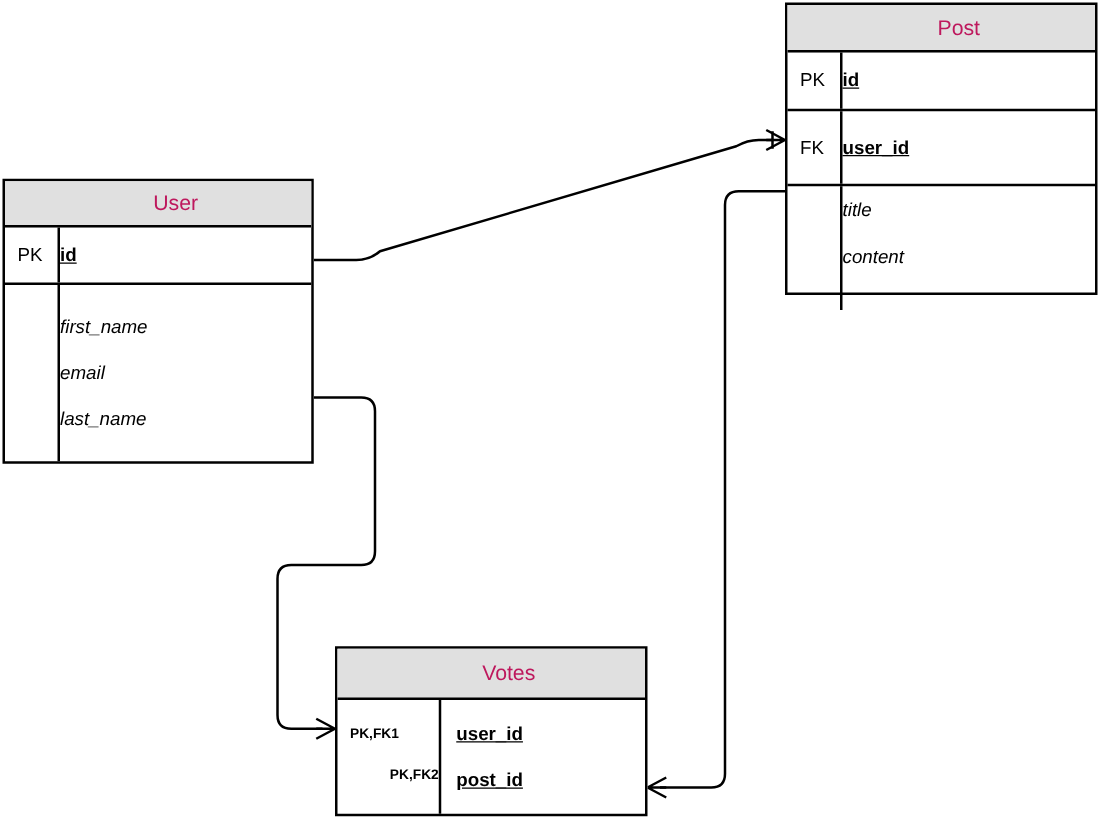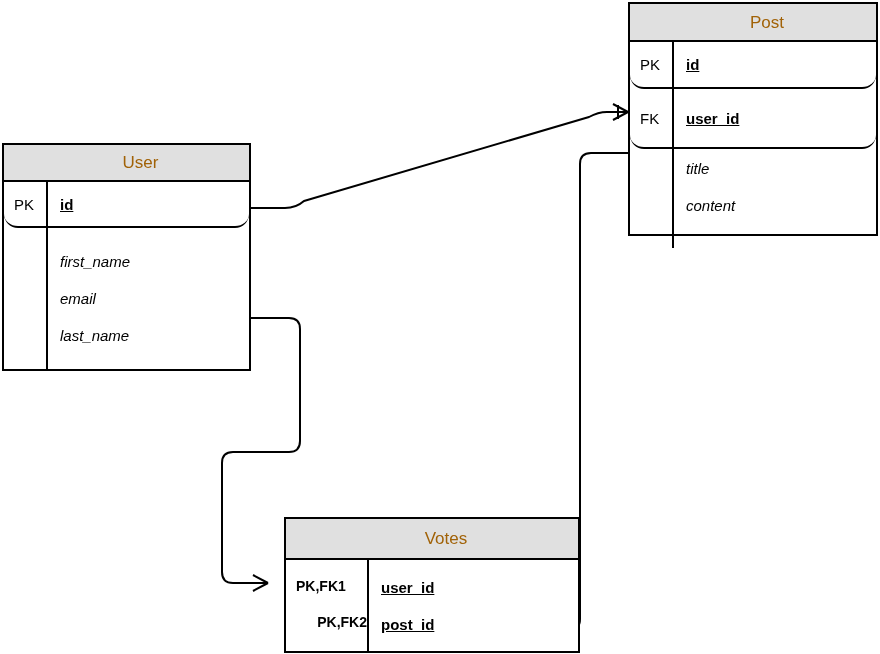--- a/index.html
+++ b/index.html
@@ -31,53 +31,51 @@
     border: 2px solid #000000;
     background: #ffffff;
     z-index: 2;
   }
   .entity-title {
     box-sizing: border-box;
     background: #e0e0e0;
     border-bottom: 2px solid #000000;
     text-align: center;
     font-size: 17px;
-    color: #a16207;
+    color: #be185d;
     line-height: 1;
     display: flex;
     align-items: center;
     justify-content: center;
     padding-left: 28px;
   }
   .row {
     position: relative;
     box-sizing: border-box;
     display: flex;
     align-items: stretch;
   }
   .row.divided {
     border-bottom: 2px solid #000000;
-    border-radius: 14px;
   }
   .keycol {
     box-sizing: border-box;
     border-right: 2px solid #000000;
     display: flex;
     align-items: center;
     padding-left: 10px;
     font-size: 15px;
     color: #000000;
     flex: 0 0 auto;
   }
   .fieldcol {
     box-sizing: border-box;
     display: flex;
     flex-direction: column;
     justify-content: center;
-    padding-left: 12px;
     font-size: 15px;
     color: #000000;
     flex: 1 1 auto;
   }
   .field {
     display: block;
     line-height: 1;
   }
   .field.key {
     font-weight: bold;
@@ -91,21 +89,21 @@
     margin-bottom: 0;
   }
   .stackcell {
     box-sizing: border-box;
     display: flex;
     flex-direction: column;
     justify-content: center;
     flex: 0 0 auto;
     border-right: 2px solid #000000;
     padding-left: 10px;
-    font-size: 14px;
+    font-size: 11px;
     font-weight: bold;
     color: #000000;
   }
   .stackcell .slot {
     line-height: 1;
     margin-bottom: 22px;
   }
   .stackcell .slot:last-child {
     margin-bottom: 4px;
     text-align: right;
@@ -127,21 +125,21 @@
     text-decoration: underline;
   }
   .stackfields .slot:last-child {
     margin-bottom: 0;
     text-decoration: underline;
   }
 
   
   #entity-user   { left: 2px;   top: 143px; width: 249px; height: 228px; }
   #entity-post   { left: 628px; top: 2px;   width: 250px; height: 234px; }
-  #entity-votes  { left: 284px; top: 517px; width: 296px; height: 136px; }
+  #entity-votes  { left: 268px; top: 517px; width: 250px; height: 136px; }
 </style>
 </head>
 <body>
 
 <div id="canvas">
 
   <svg id="connectors" viewBox="0 0 880 654" xmlns="http://www.w3.org/2000/svg">
     <g fill="none" stroke="#000000" stroke-width="2" stroke-linecap="butt" stroke-linejoin="round">
 
       <path d="M 251 208

